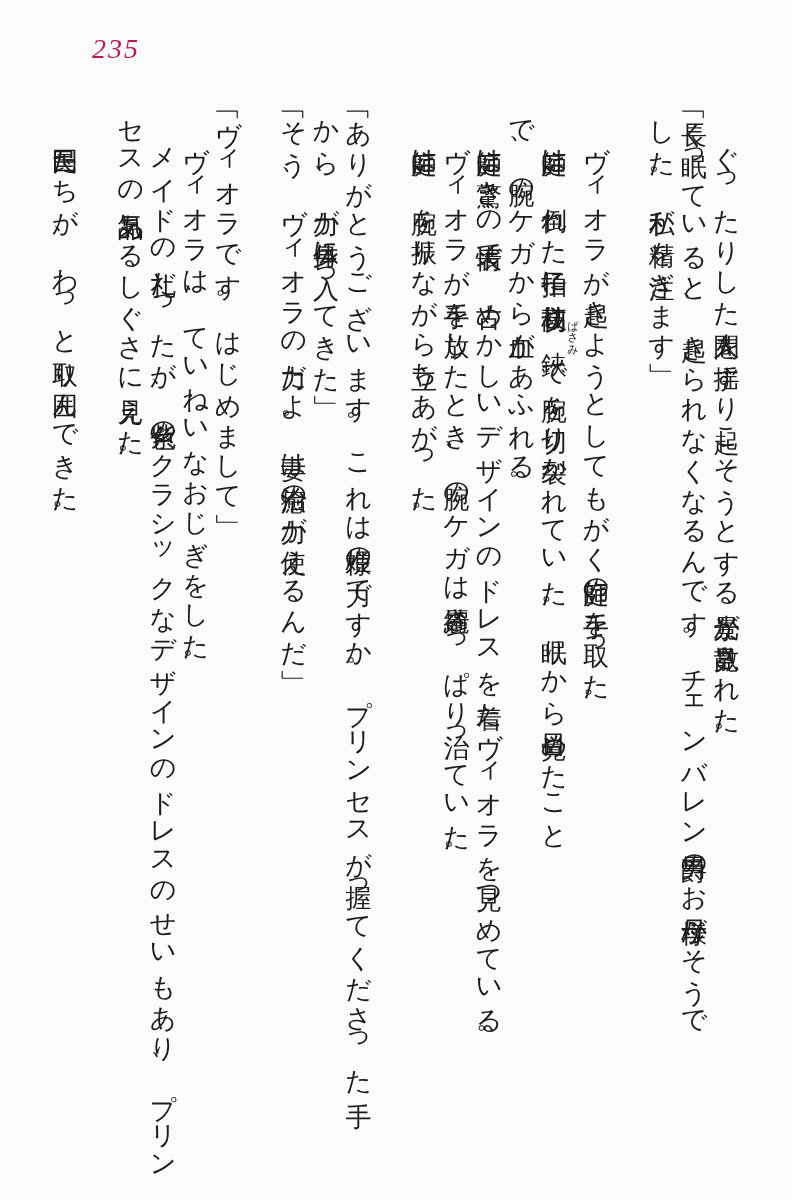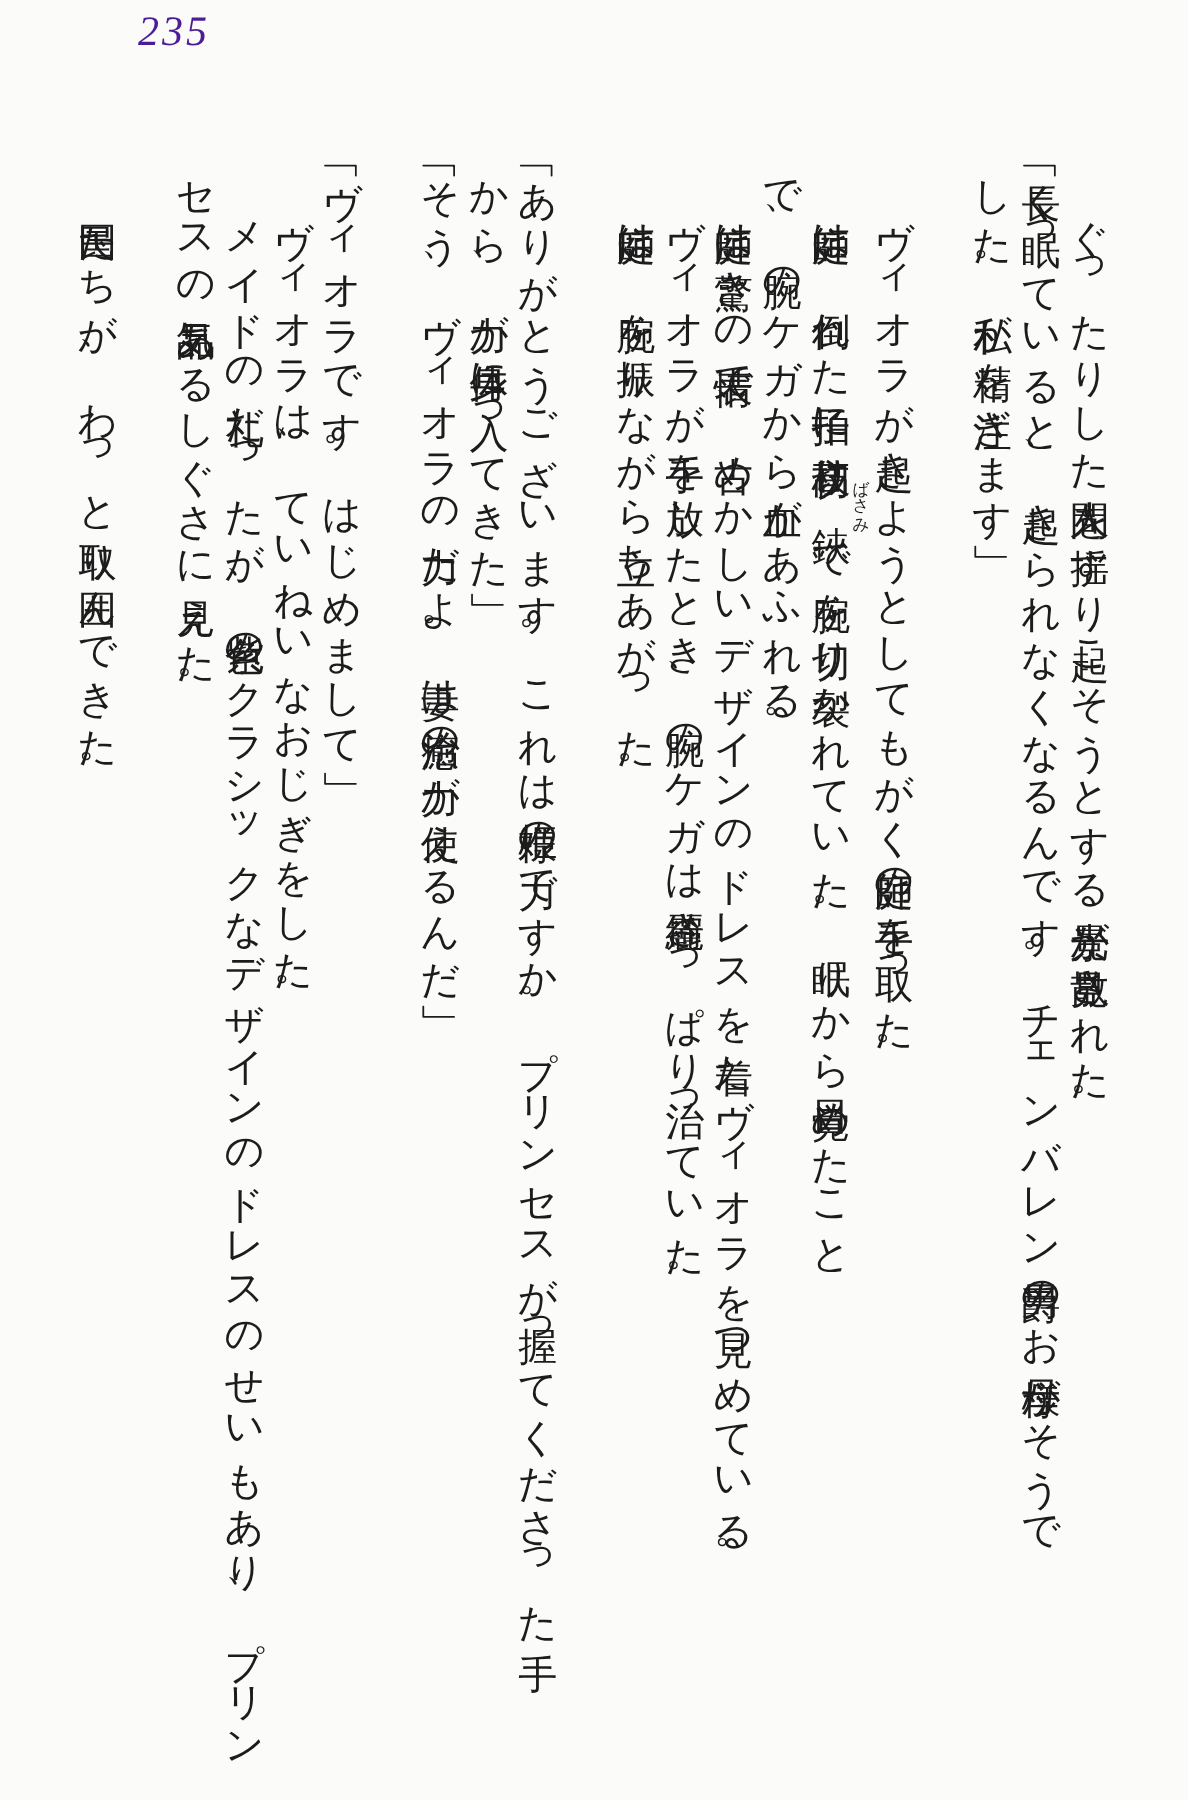--- a/index.html
+++ b/index.html
@@ -6,26 +6,26 @@
   html, body { width: 792px; height: 1200px; }
   body {
     position: relative;
     background: #fbfbfa;
     color: #1c1c1c;
     font-family: "Liberation Serif", "DejaVu Serif", serif;
     overflow: hidden;
   }
   .page-number {
     position: absolute;
-    top: 6px;
+    top: 33px;
     left: 92px;
     font-size: 28px;
     font-style: italic;
     letter-spacing: 2px;
-    color: #4c1d95;
+    color: #be185d;
   }
   .text-block {
     position: absolute;
     top: 102px;
     right: 50px;
     height: 1036px;
     writing-mode: vertical-rl;
     text-orientation: mixed;
     font-size: 26px;
   }

